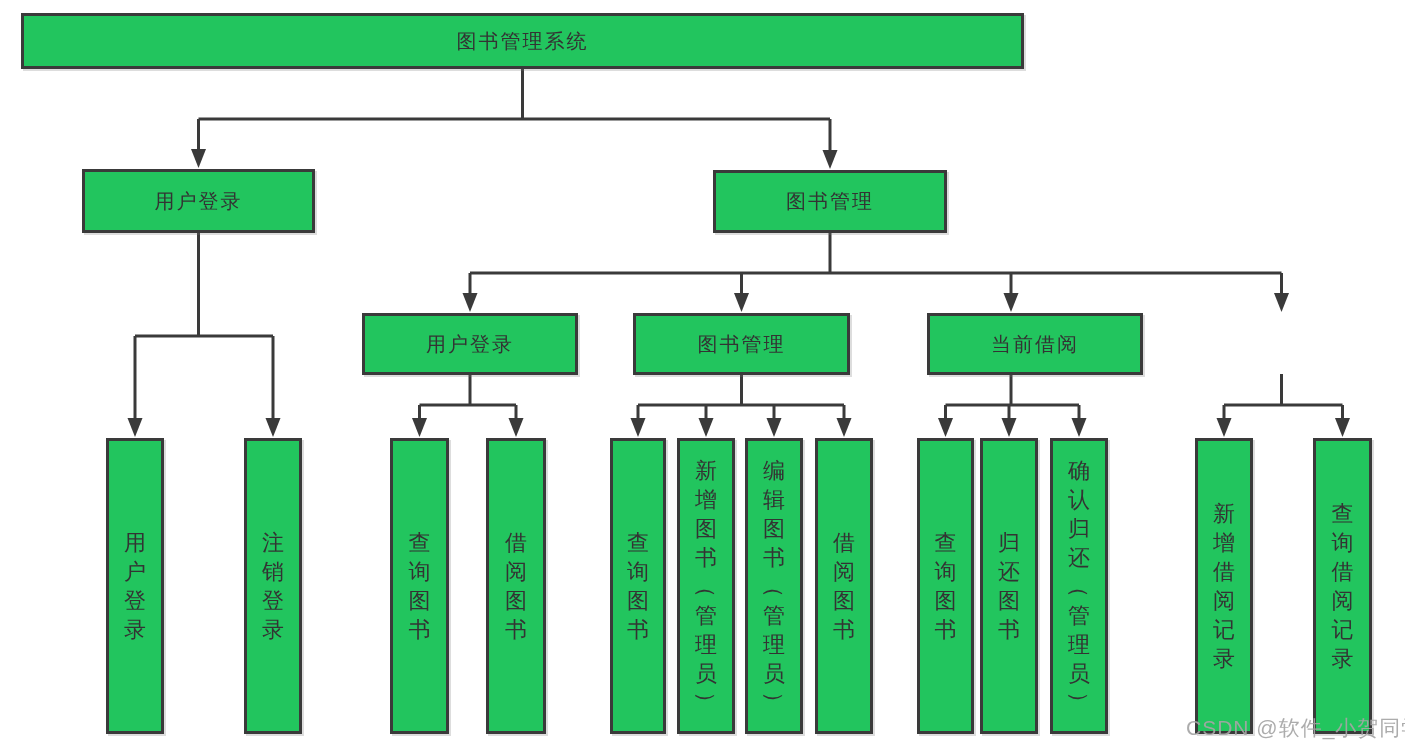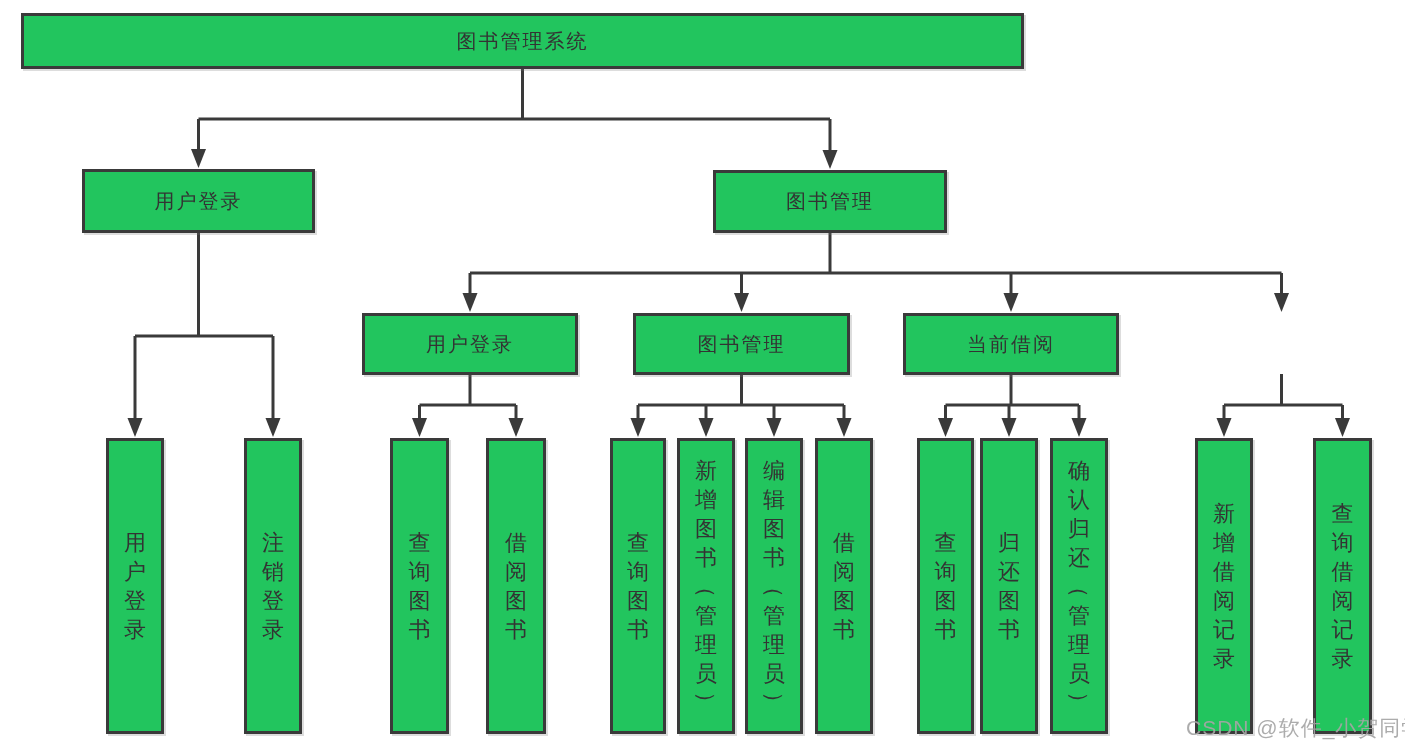--- a/index.html
+++ b/index.html
@@ -119,21 +119,21 @@
       <polygon points="1216.5,418 1231.5,418 1224,437" fill="#3a3a3a"></polygon>
       <path d="M1342.5 405 V 420" stroke="#3a3a3a" stroke-width="3" fill="none" stroke-linejoin="miter"></path>
       <polygon points="1335,418 1350,418 1342.5,437" fill="#3a3a3a"></polygon>
     </svg>
   <div id="watermark">CSDN @软件_小贺同学</div>
 <div class="node h" style="left: 21px; top: 13px; width: 1003px; height: 56px;">图书管理系统</div>
     <div class="node h" style="left: 82px; top: 169px; width: 233px; height: 64px;">用户登录</div>
     <div class="node h" style="left: 713px; top: 170px; width: 234px; height: 63px;">图书管理</div>
     <div class="node h" style="left: 362px; top: 313px; width: 216px; height: 62px;">用户登录</div>
     <div class="node h" style="left: 633px; top: 313px; width: 217px; height: 62px;">图书管理</div>
-    <div class="node h" style="left: 903px; top: 313px; width: 216px; height: 62px;">当前借阅</div>
+    <div class="node h" style="left: 927px; top: 313px; width: 216px; height: 62px;">当前借阅</div>
     <div class="node v" style="left: 106px; top: 438px; width: 58px; height: 296px;">
       <span class="vchar">用</span>
       <span class="vchar">户</span>
       <span class="vchar">登</span>
       <span class="vchar">录</span>
     </div>
     <div class="node v" style="left: 244px; top: 438px; width: 58px; height: 296px;">
       <span class="vchar">注</span>
       <span class="vchar">销</span>
       <span class="vchar">登</span>

